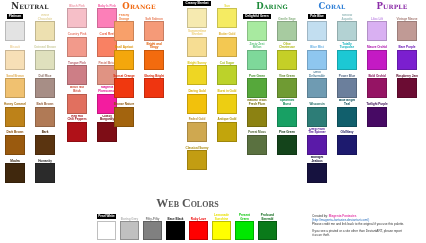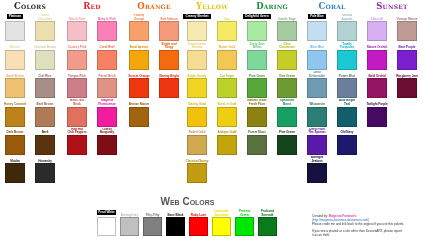--- a/index.html
+++ b/index.html
@@ -60,23 +60,23 @@
     box-sizing:border-box;
   }
 
   
   #web{
     position:absolute;
     left:95px;top:196px;width:185px;
   }
   #web-title{
     text-align:center;
-    font-family:Liberation Sans, sans-serif;
+    font-family:Liberation Serif, serif;
     font-weight:bold;
-    font-size:10px;
+    font-size:12px;
     font-variant:small-caps;
     color:#555;
     margin-bottom:3px;
   }
   #web-row{display:flex;gap:0px;}
   .wcell{
     width:23px;
     display:flex;flex-direction:column;align-items:center;
   }
   .wlbl{
@@ -97,21 +97,21 @@
   #credits .url{color:#2a6ebb;}
   #credits .gap{height:2.6px;}
 </style>
 </head>
 <body>
 
 <div id="sheet">
 
   <div id="columns-container">
       <div class="col" style="left: 0px;">
-        <div class="col-title" style="color: rgb(43, 43, 43);">Colors</div>
+        <div class="col-title" style="color: rgb(43, 43, 43);">Neutral</div>
         <div class="rows">
           <div class="row">
             <div class="cell">
               <div class="lbl hl">Platinum</div>
               <div class="sw" style="background: rgb(227, 227, 227);"></div>
             </div>
             <div class="cell">
               <div class="lbl" style="color: rgb(227, 212, 156);">White
 Chocolate</div>
               <div class="sw" style="background: rgb(237, 224, 176);"></div>
@@ -163,21 +163,20 @@
               <div class="sw" style="background: rgb(64, 40, 13);"></div>
             </div>
             <div class="cell">
               <div class="lbl" style="color: rgb(31, 31, 31);">Humanity</div>
               <div class="sw" style="background: rgb(43, 43, 43);"></div>
             </div>
           </div>
         </div>
       </div>
       <div class="col" style="left: 62px;">
-        <div class="col-title" style="color: rgb(224, 38, 43);">Red</div>
         <div class="rows">
           <div class="row">
             <div class="cell">
               <div class="lbl" style="color: rgb(240, 154, 168);">Blush Pink</div>
               <div class="sw" style="background: rgb(246, 191, 200);"></div>
             </div>
             <div class="cell">
               <div class="lbl" style="color: rgb(246, 95, 164);">Baby Is Pink</div>
               <div class="sw" style="background: rgb(252, 127, 184);"></div>
             </div>
@@ -221,21 +220,21 @@
               <div class="sw" style="background: rgb(176, 17, 24);"></div>
             </div>
             <div class="cell">
               <div class="lbl" style="color: rgb(108, 10, 18);">Classy
 Burgundy</div>
               <div class="sw" style="background: rgb(126, 13, 22);"></div>
             </div>
           </div>
         </div>
       </div>
-      <div class="col" style="left: 124px;">
+      <div class="col" style="left: 109px;">
         <div class="col-title" style="color: rgb(240, 106, 19);">Orange</div>
         <div class="rows">
           <div class="row">
             <div class="cell">
               <div class="lbl" style="color: rgb(239, 132, 69);">Peachy
 Orange</div>
               <div class="sw" style="background: rgb(248, 160, 106);"></div>
             </div>
             <div class="cell">
               <div class="lbl" style="color: rgb(231, 123, 86);">Soft Salmon</div>
@@ -269,21 +268,20 @@
               <div class="sw" style="background: rgb(163, 100, 14);"></div>
             </div>
             <div class="cell empty">
               <div class="lbl"></div>
               <div class="sw"></div>
             </div>
           </div>
         </div>
       </div>
       <div class="col" style="left: 182px;">
-        <div class="col-title" style="color: rgb(232, 196, 16);">Yellow</div>
         <div class="rows">
           <div class="row">
             <div class="cell">
               <div class="lbl hl">Creamy Sherbet</div>
               <div class="sw" style="background: rgb(246, 234, 176);"></div>
             </div>
             <div class="cell">
               <div class="lbl" style="color: rgb(231, 219, 66);">Sun</div>
               <div class="sw" style="background: rgb(245, 235, 98);"></div>
             </div>
@@ -465,21 +463,21 @@
               <div class="sw" style="background: rgb(22, 18, 63);"></div>
             </div>
             <div class="cell empty">
               <div class="lbl"></div>
               <div class="sw"></div>
             </div>
           </div>
         </div>
       </div>
       <div class="col" style="left: 362px;">
-        <div class="col-title" style="color: rgb(139, 44, 168);">Sunset</div>
+        <div class="col-title" style="color: rgb(139, 44, 168);">Purple</div>
         <div class="rows">
           <div class="row">
             <div class="cell">
               <div class="lbl" style="color: rgb(195, 144, 230);">Lilac Lift</div>
               <div class="sw" style="background: rgb(217, 176, 242);"></div>
             </div>
             <div class="cell">
               <div class="lbl" style="color: rgb(168, 127, 121);">Vintage Mauve</div>
               <div class="sw" style="background: rgb(192, 154, 149);"></div>
             </div>

